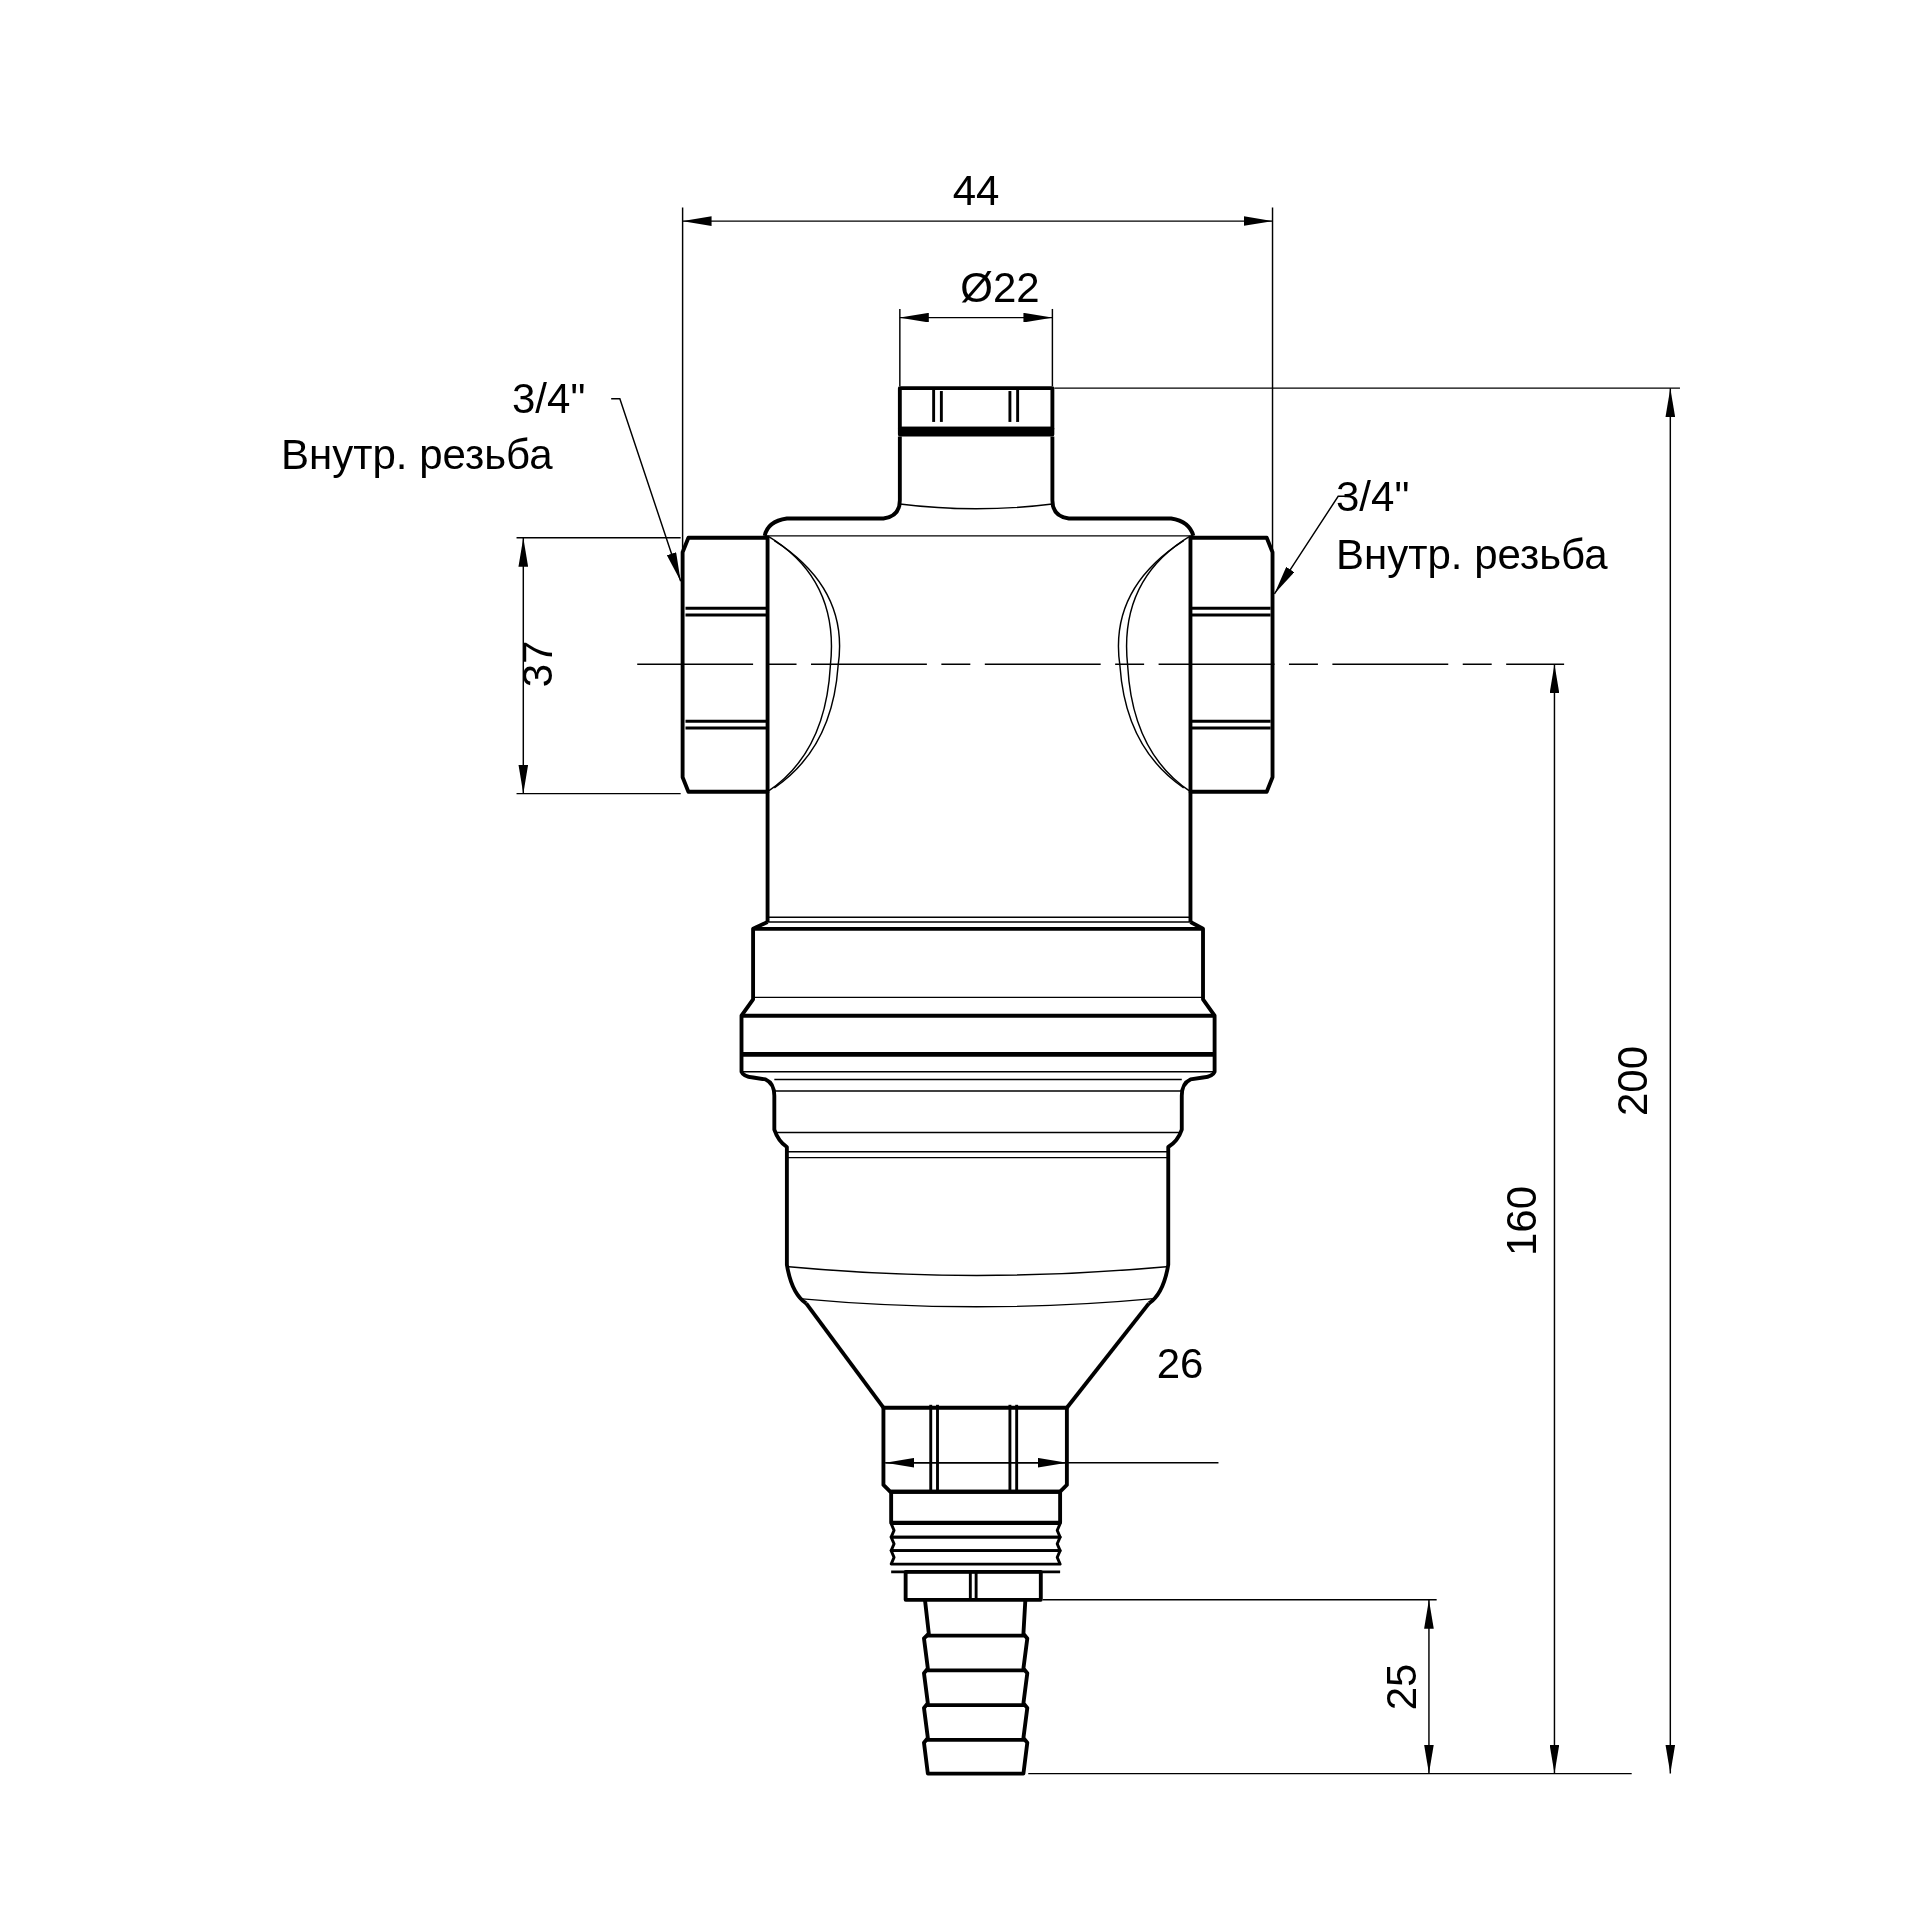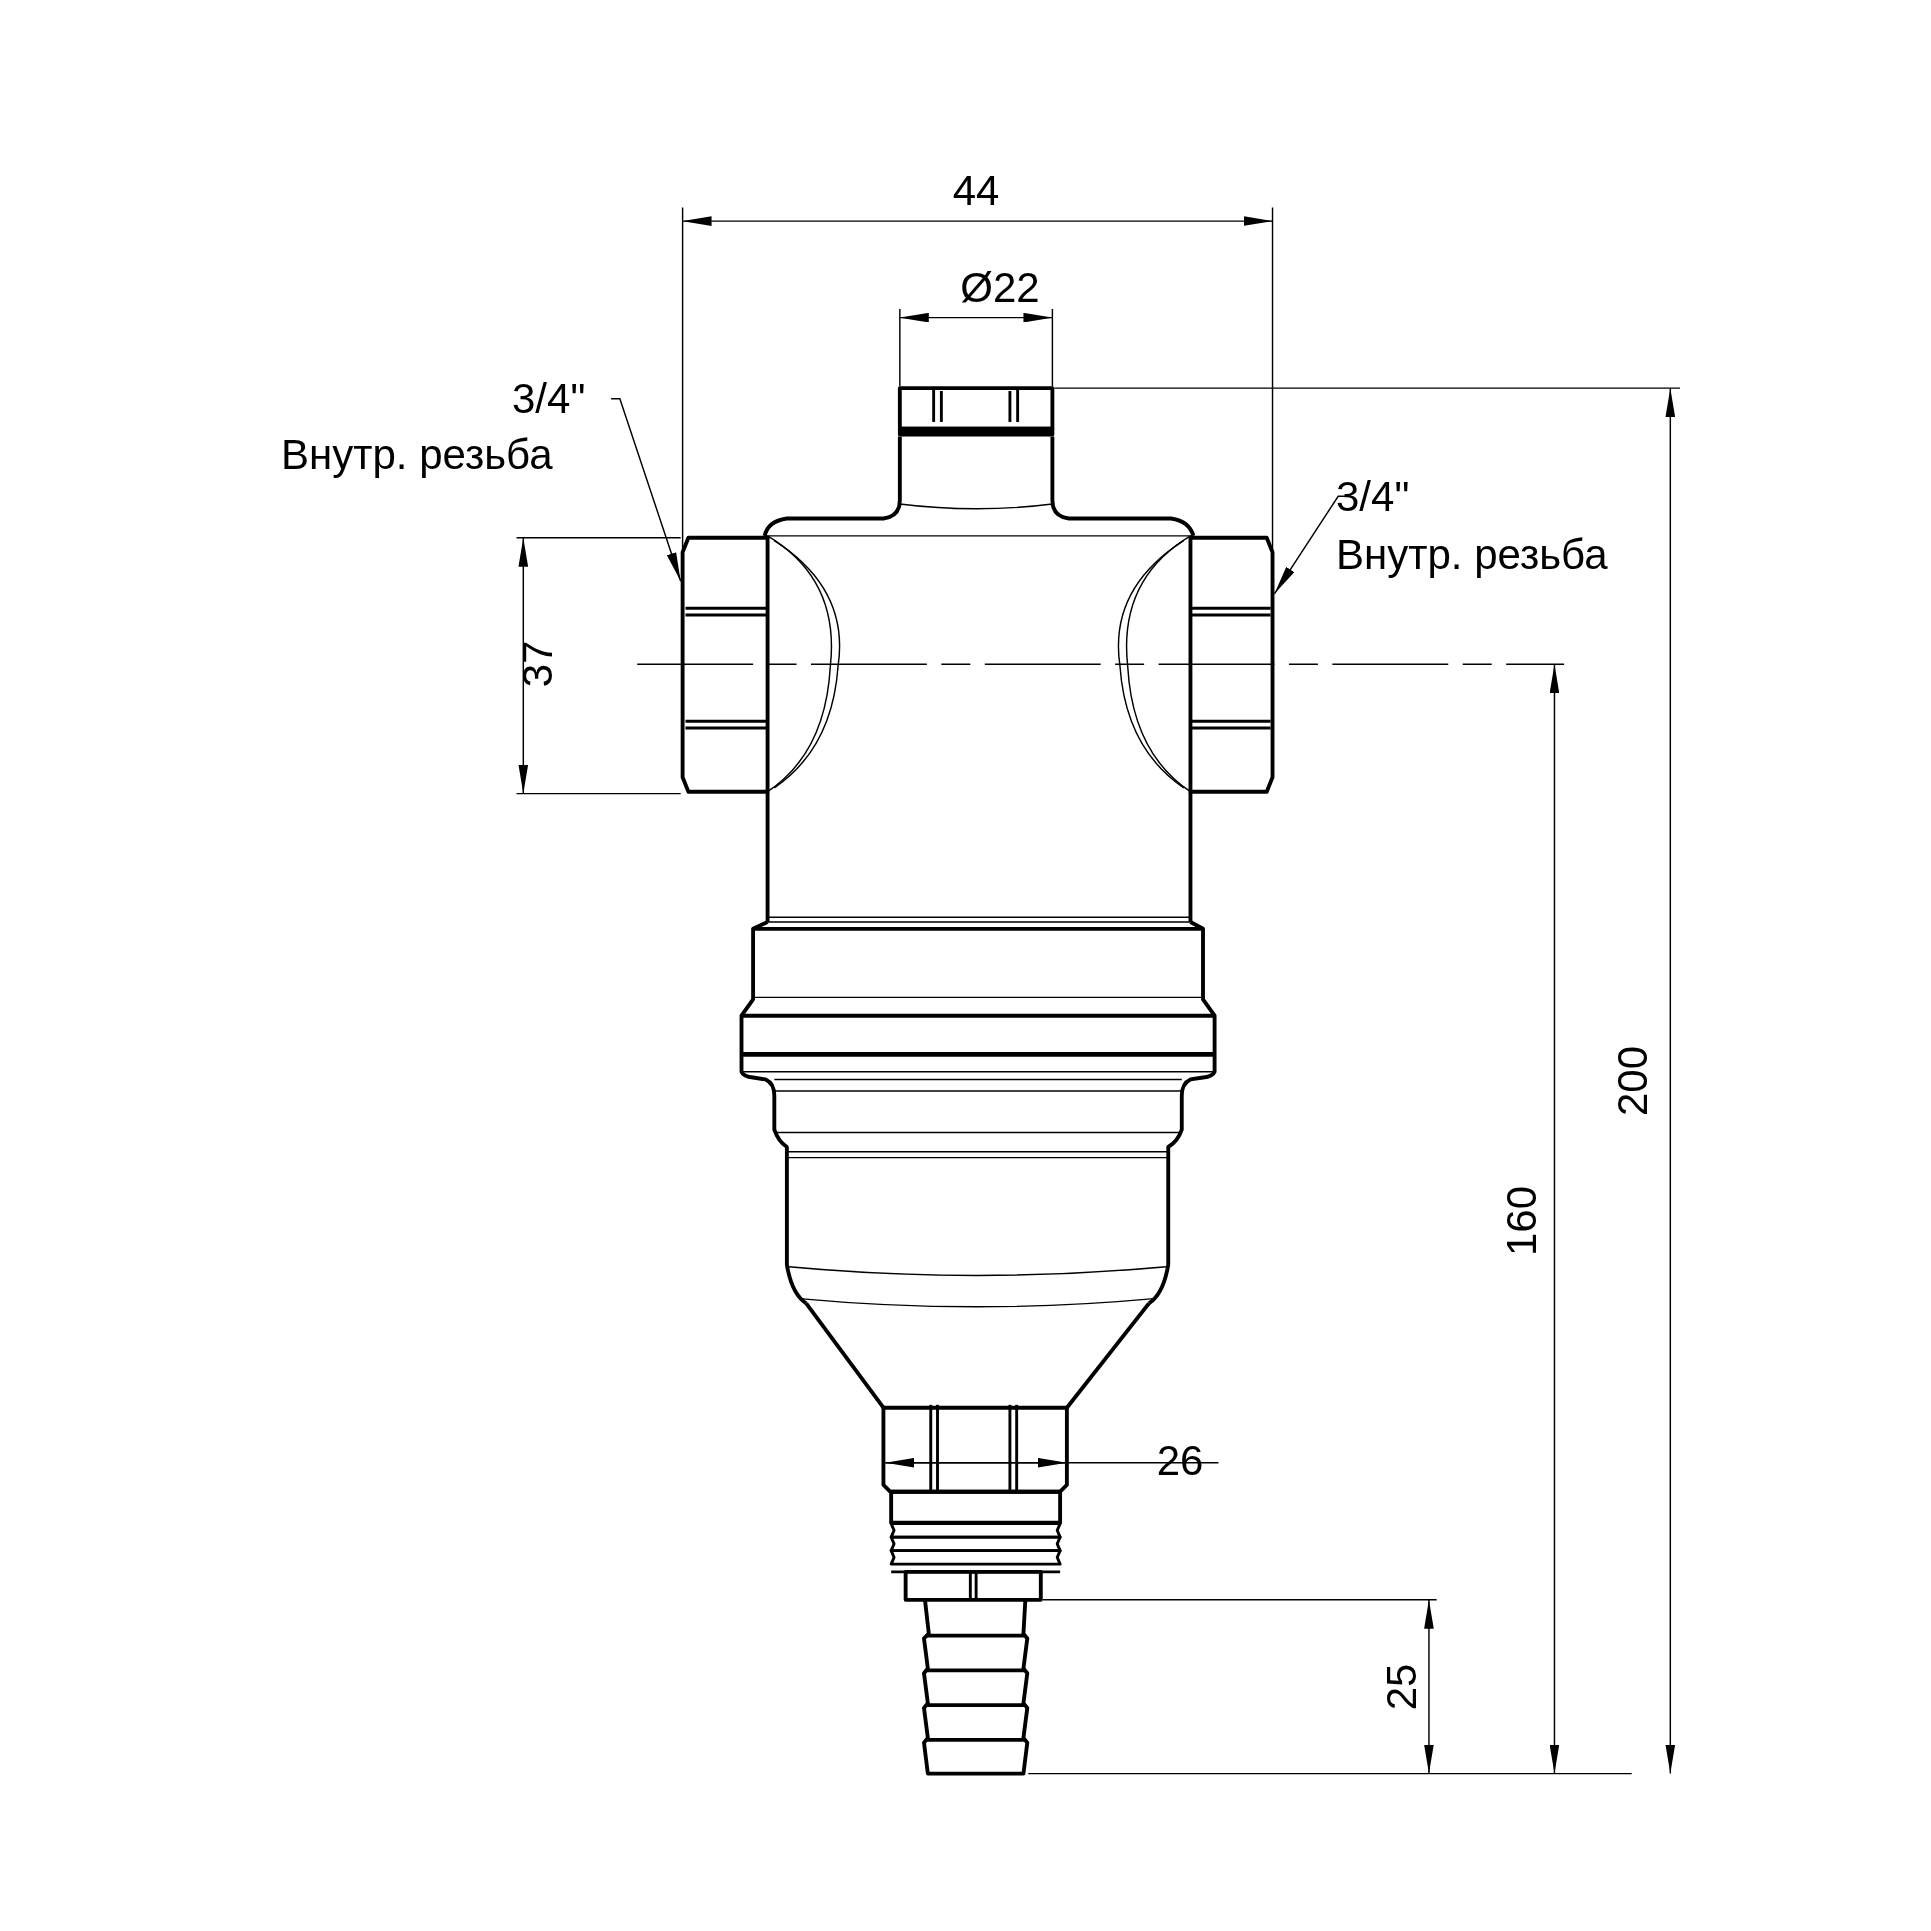--- a/index.html
+++ b/index.html
@@ -156,21 +156,21 @@
     </g>
     <g>
       <path d="M1396,514 L1386,514 L1320,615" marker-end="url(#arr)"></path>
     </g>
   </g>
 </svg>
 
 <div class="label dim ctr" style="left:976px;top:191px;">44</div>
 <div class="label dim ctr" style="left:1000px;top:288px;">Ø22</div>
 <div class="label dim rot" style="left:538px;top:664px;">37</div>
-<div class="label dim ctr" style="left:1180px;top:1461px;">26</div>
+<div class="label dim ctr" style="left:1180px;top:1364px;">26</div>
 <div class="label dim rot" style="left:1402px;top:1687px;">25</div>
 <div class="label dim rot" style="left:1522px;top:1221px;">160</div>
 <div class="label dim rot" style="left:1633px;top:1081px;">200</div>
 
 <div class="label note" style="left:512px;top:378px;">3/4"</div>
 <div class="label note" style="left:281px;top:434px;">Внутр. резьба</div>
 <div class="label note" style="left:1336px;top:476px;">3/4"</div>
 <div class="label note" style="left:1336px;top:534px;">Внутр. резьба</div>
 
 

